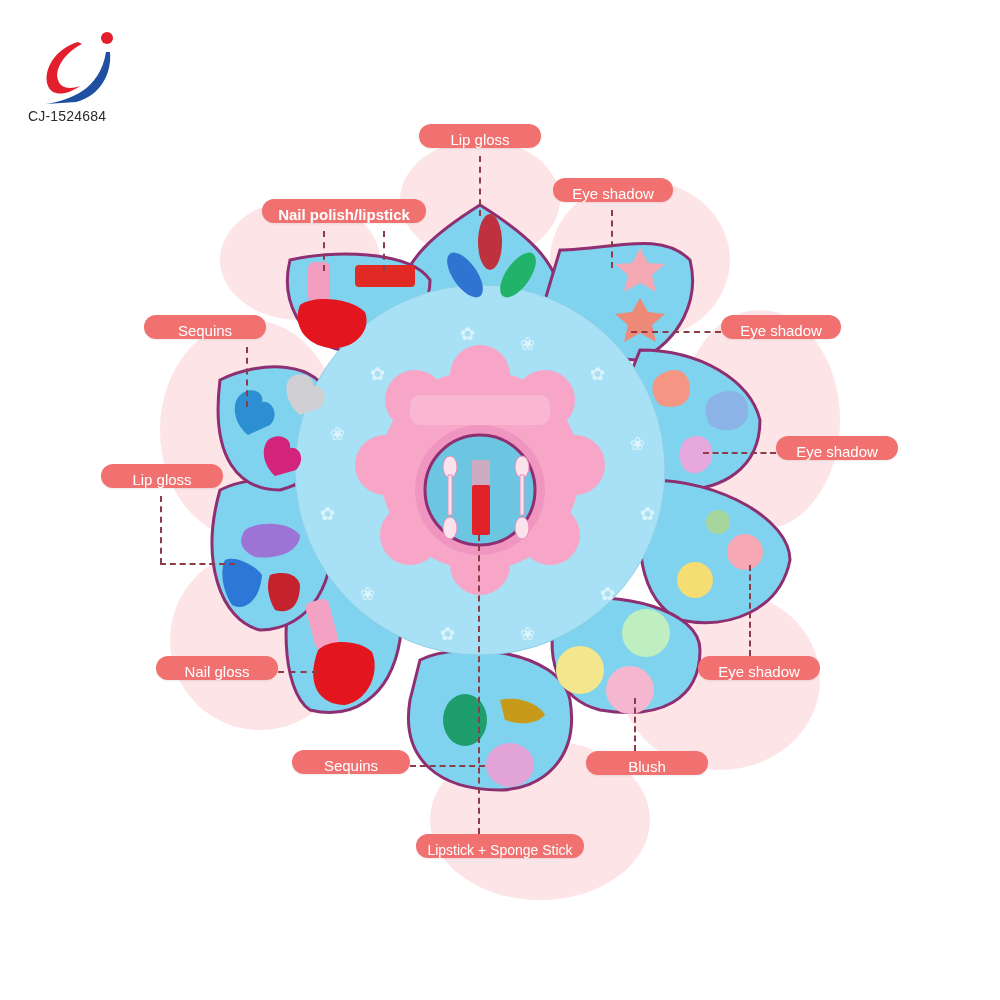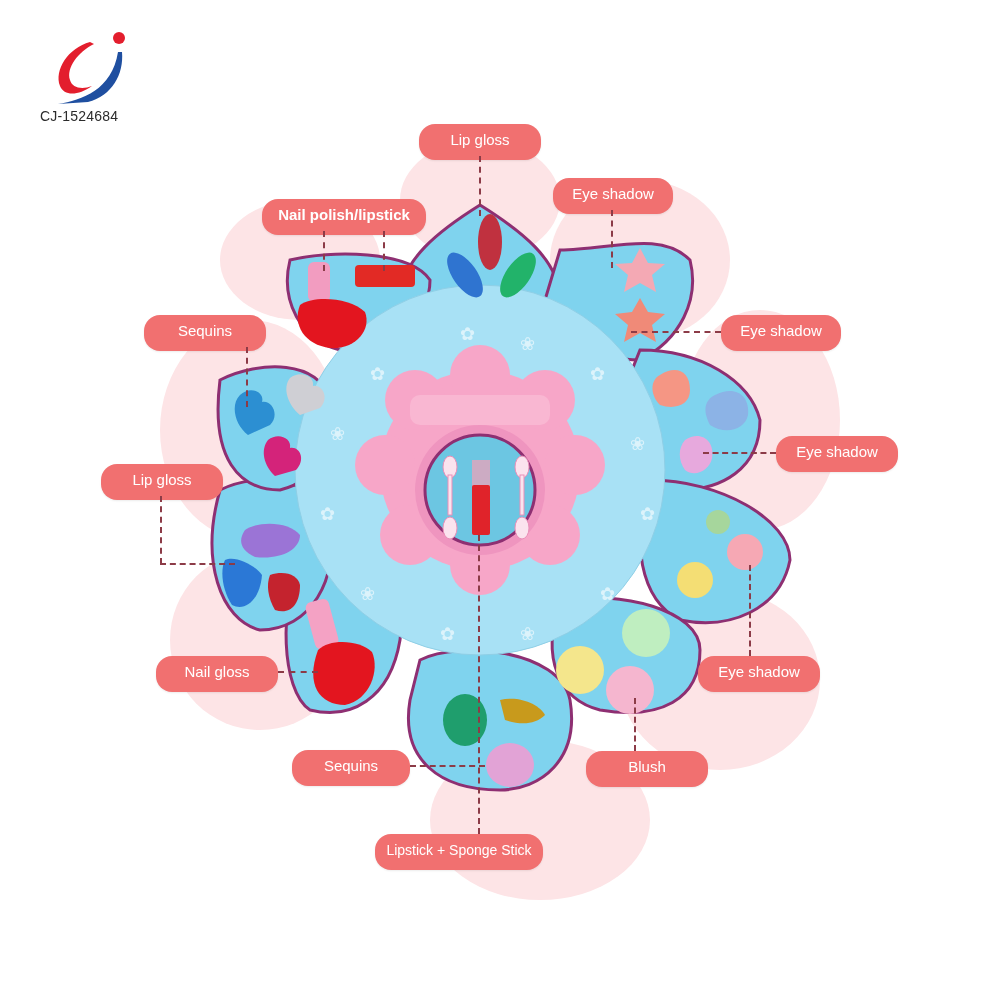--- a/index.html
+++ b/index.html
@@ -1,21 +1,21 @@
 <!DOCTYPE html>
 <html><head>
 <meta charset="utf-8">
 <style>
   html, body { margin:0; padding:0; }
   body { width:1000px; height:1000px; background:#ffffff; position:relative; overflow:hidden;
          font-family:"Liberation Sans", sans-serif; }
-  .abs { position:absolute;margin-left:12px; }
+  .abs { position:absolute; }
   .logo { left:36px; top:30px; width:100px; height:90px; }
   .sku { left:28px; top:108px; font-size:14px; color:#2b2b2b; letter-spacing:0.2px; }
-  .callout { position:absolute; height:36px; border-radius:16px; background:#f17070; color:#fff;
+  .callout { position:absolute; height:24px; border-radius:16px; background:#f17070; color:#fff;
              font-size:15px; line-height:32px; text-align:center; white-space:nowrap;
              box-shadow:0 1px 2px rgba(0,0,0,0.08); }
   .lead { position:absolute; border-color:#8c3b47; border-style:dashed; border-width:0; }
   .lead.v { border-left-width:2px; width:0; }
   .lead.h { border-top-width:2px; height:0; }
   svg.product { position:absolute; left:0; top:0; }
 </style>
 </head>
 <body>
 
@@ -189,14 +189,14 @@
 
 <div class="callout" style="left:156px;top:656px;width:122px;">Nail gloss</div>
 <div class="lead h" style="left:278px;top:671px;width:40px;"></div>
 
 <div class="callout" style="left:292px;top:750px;width:118px;">Sequins</div>
 <div class="lead h" style="left:410px;top:765px;width:75px;"></div>
 
 <div class="callout" style="left:586px;top:751px;width:122px;text-align:center;">Blush</div>
 <div class="lead v" style="left:634px;top:698px;height:53px;"></div>
 
-<div class="callout" style="left:375px;top:834px;width:168px;font-size:14px;">Lipstick + Sponge Stick</div>
+<div class="callout" style="left:416px;top:834px;width:168px;font-size:14px;">Lipstick + Sponge Stick</div>
 <div class="lead v" style="left:478px;top:535px;height:299px;"></div>
 
 </body></html>

